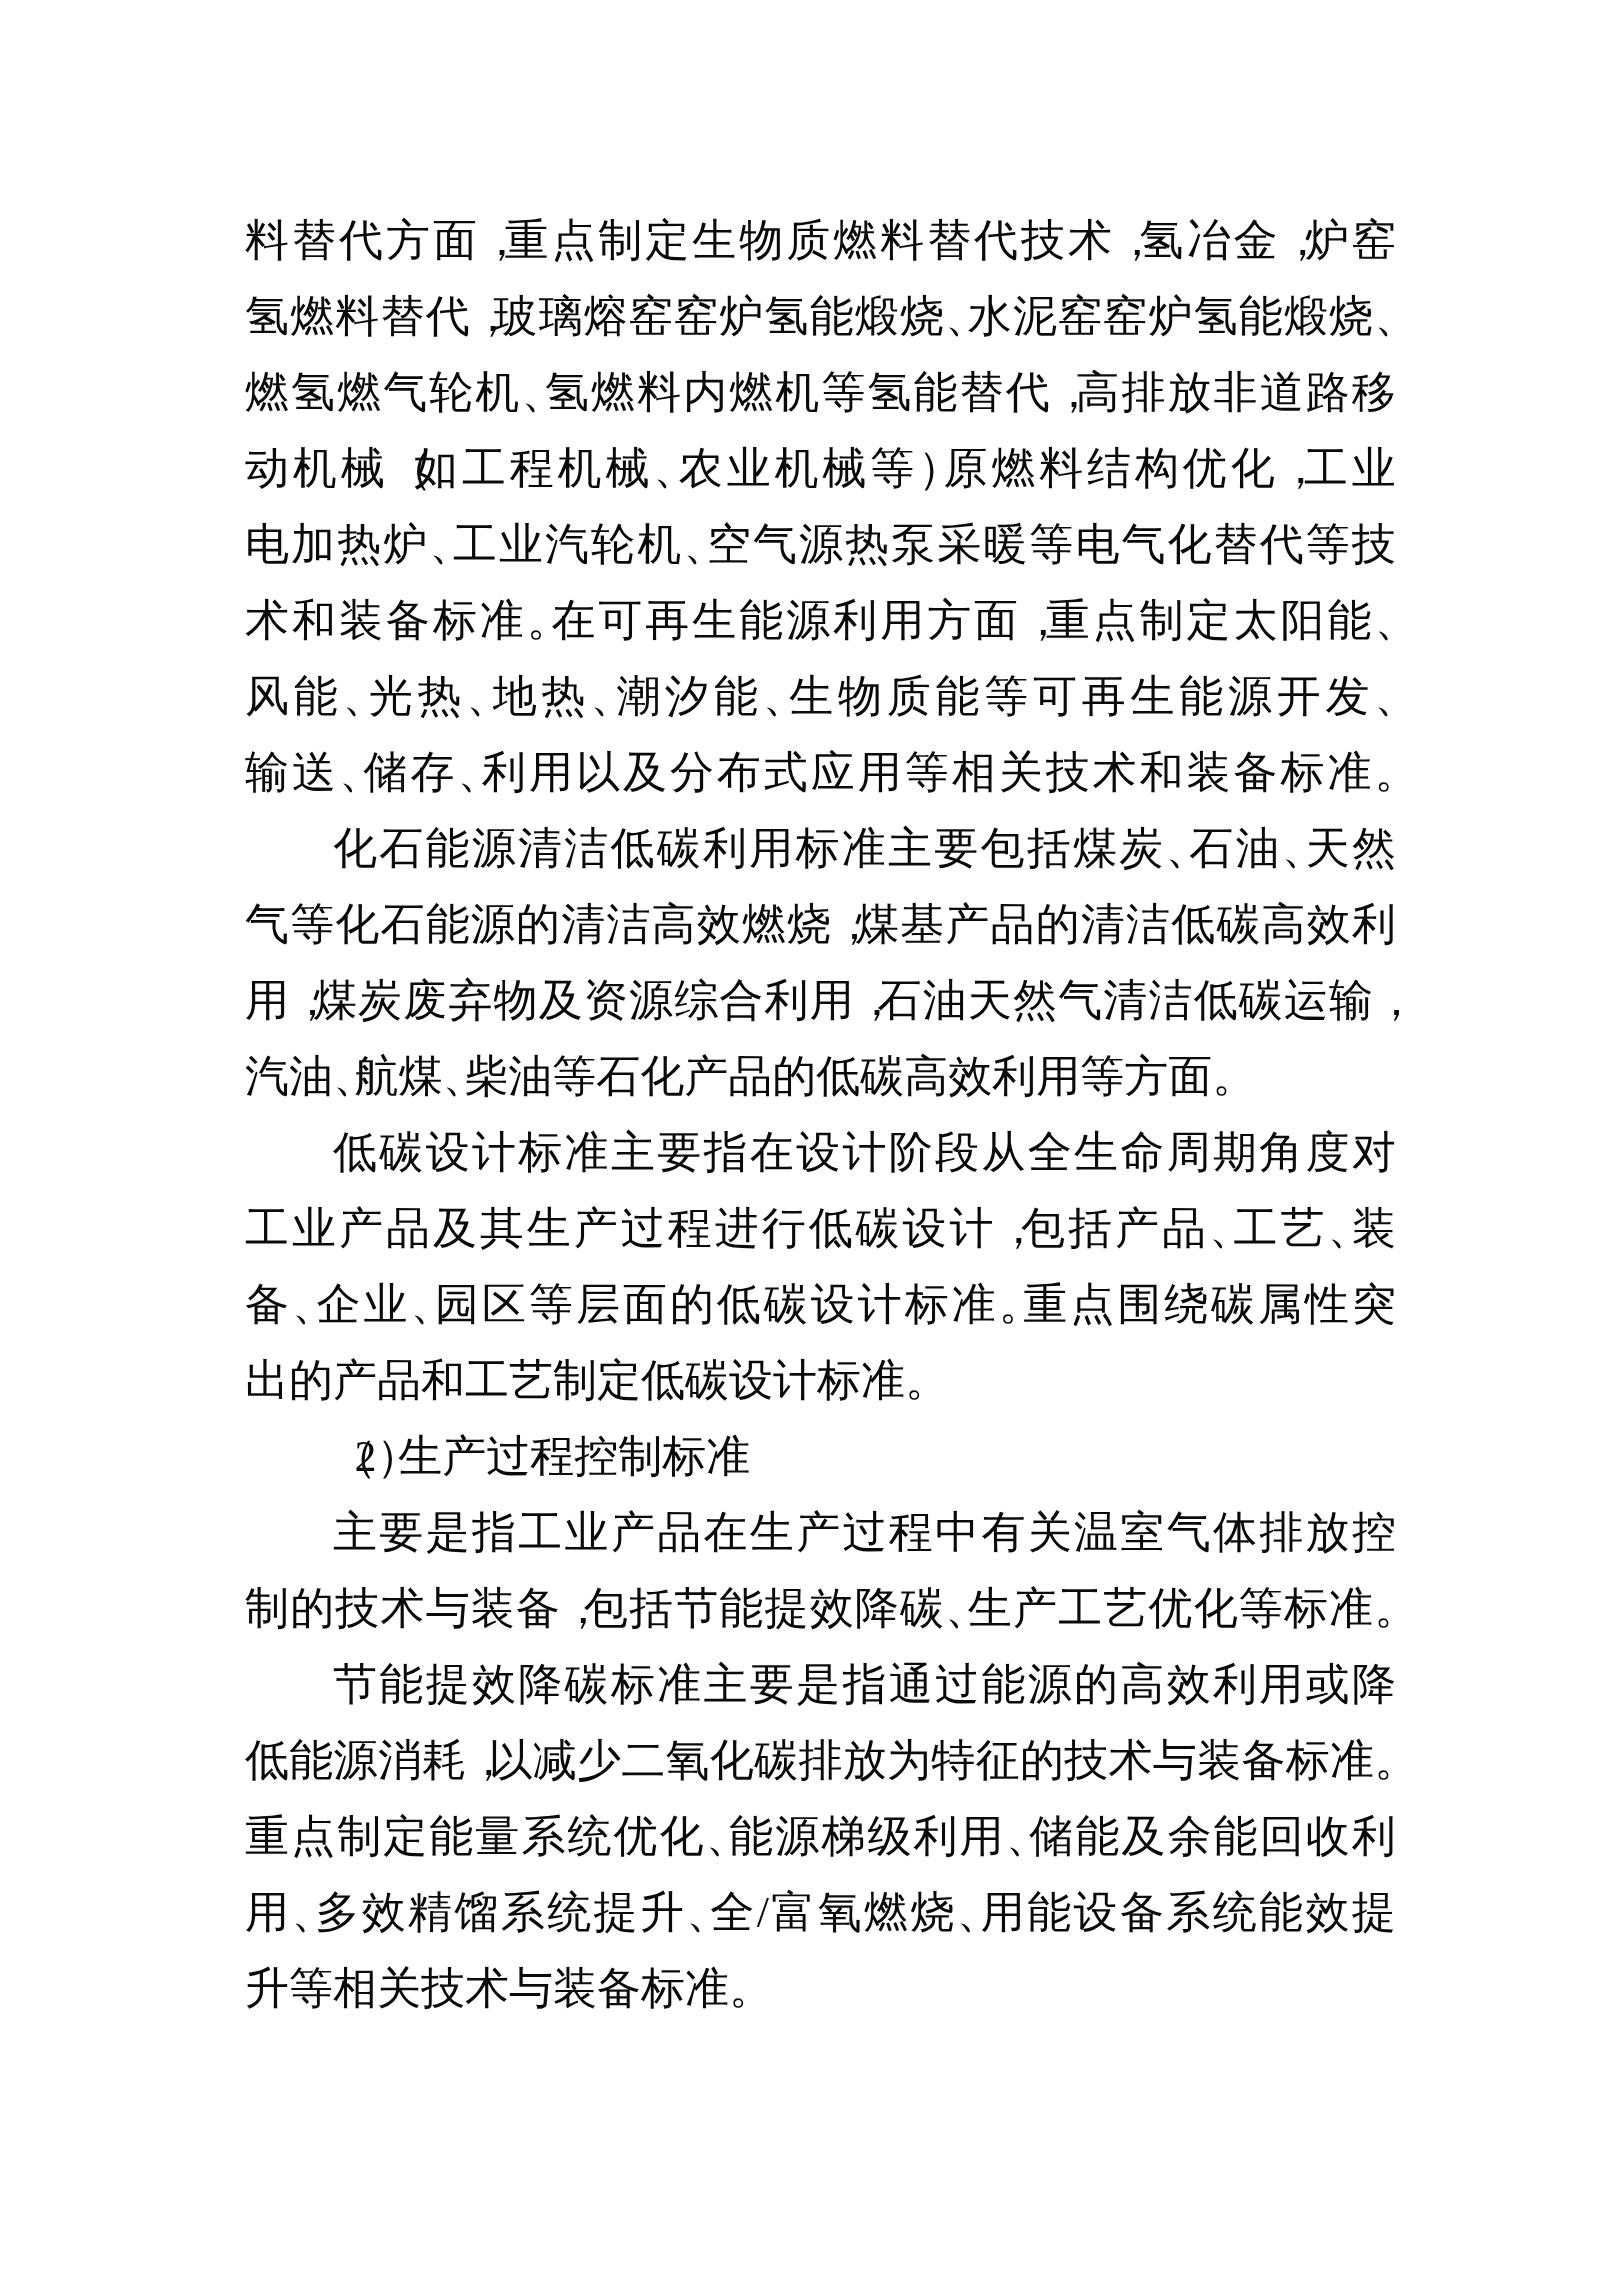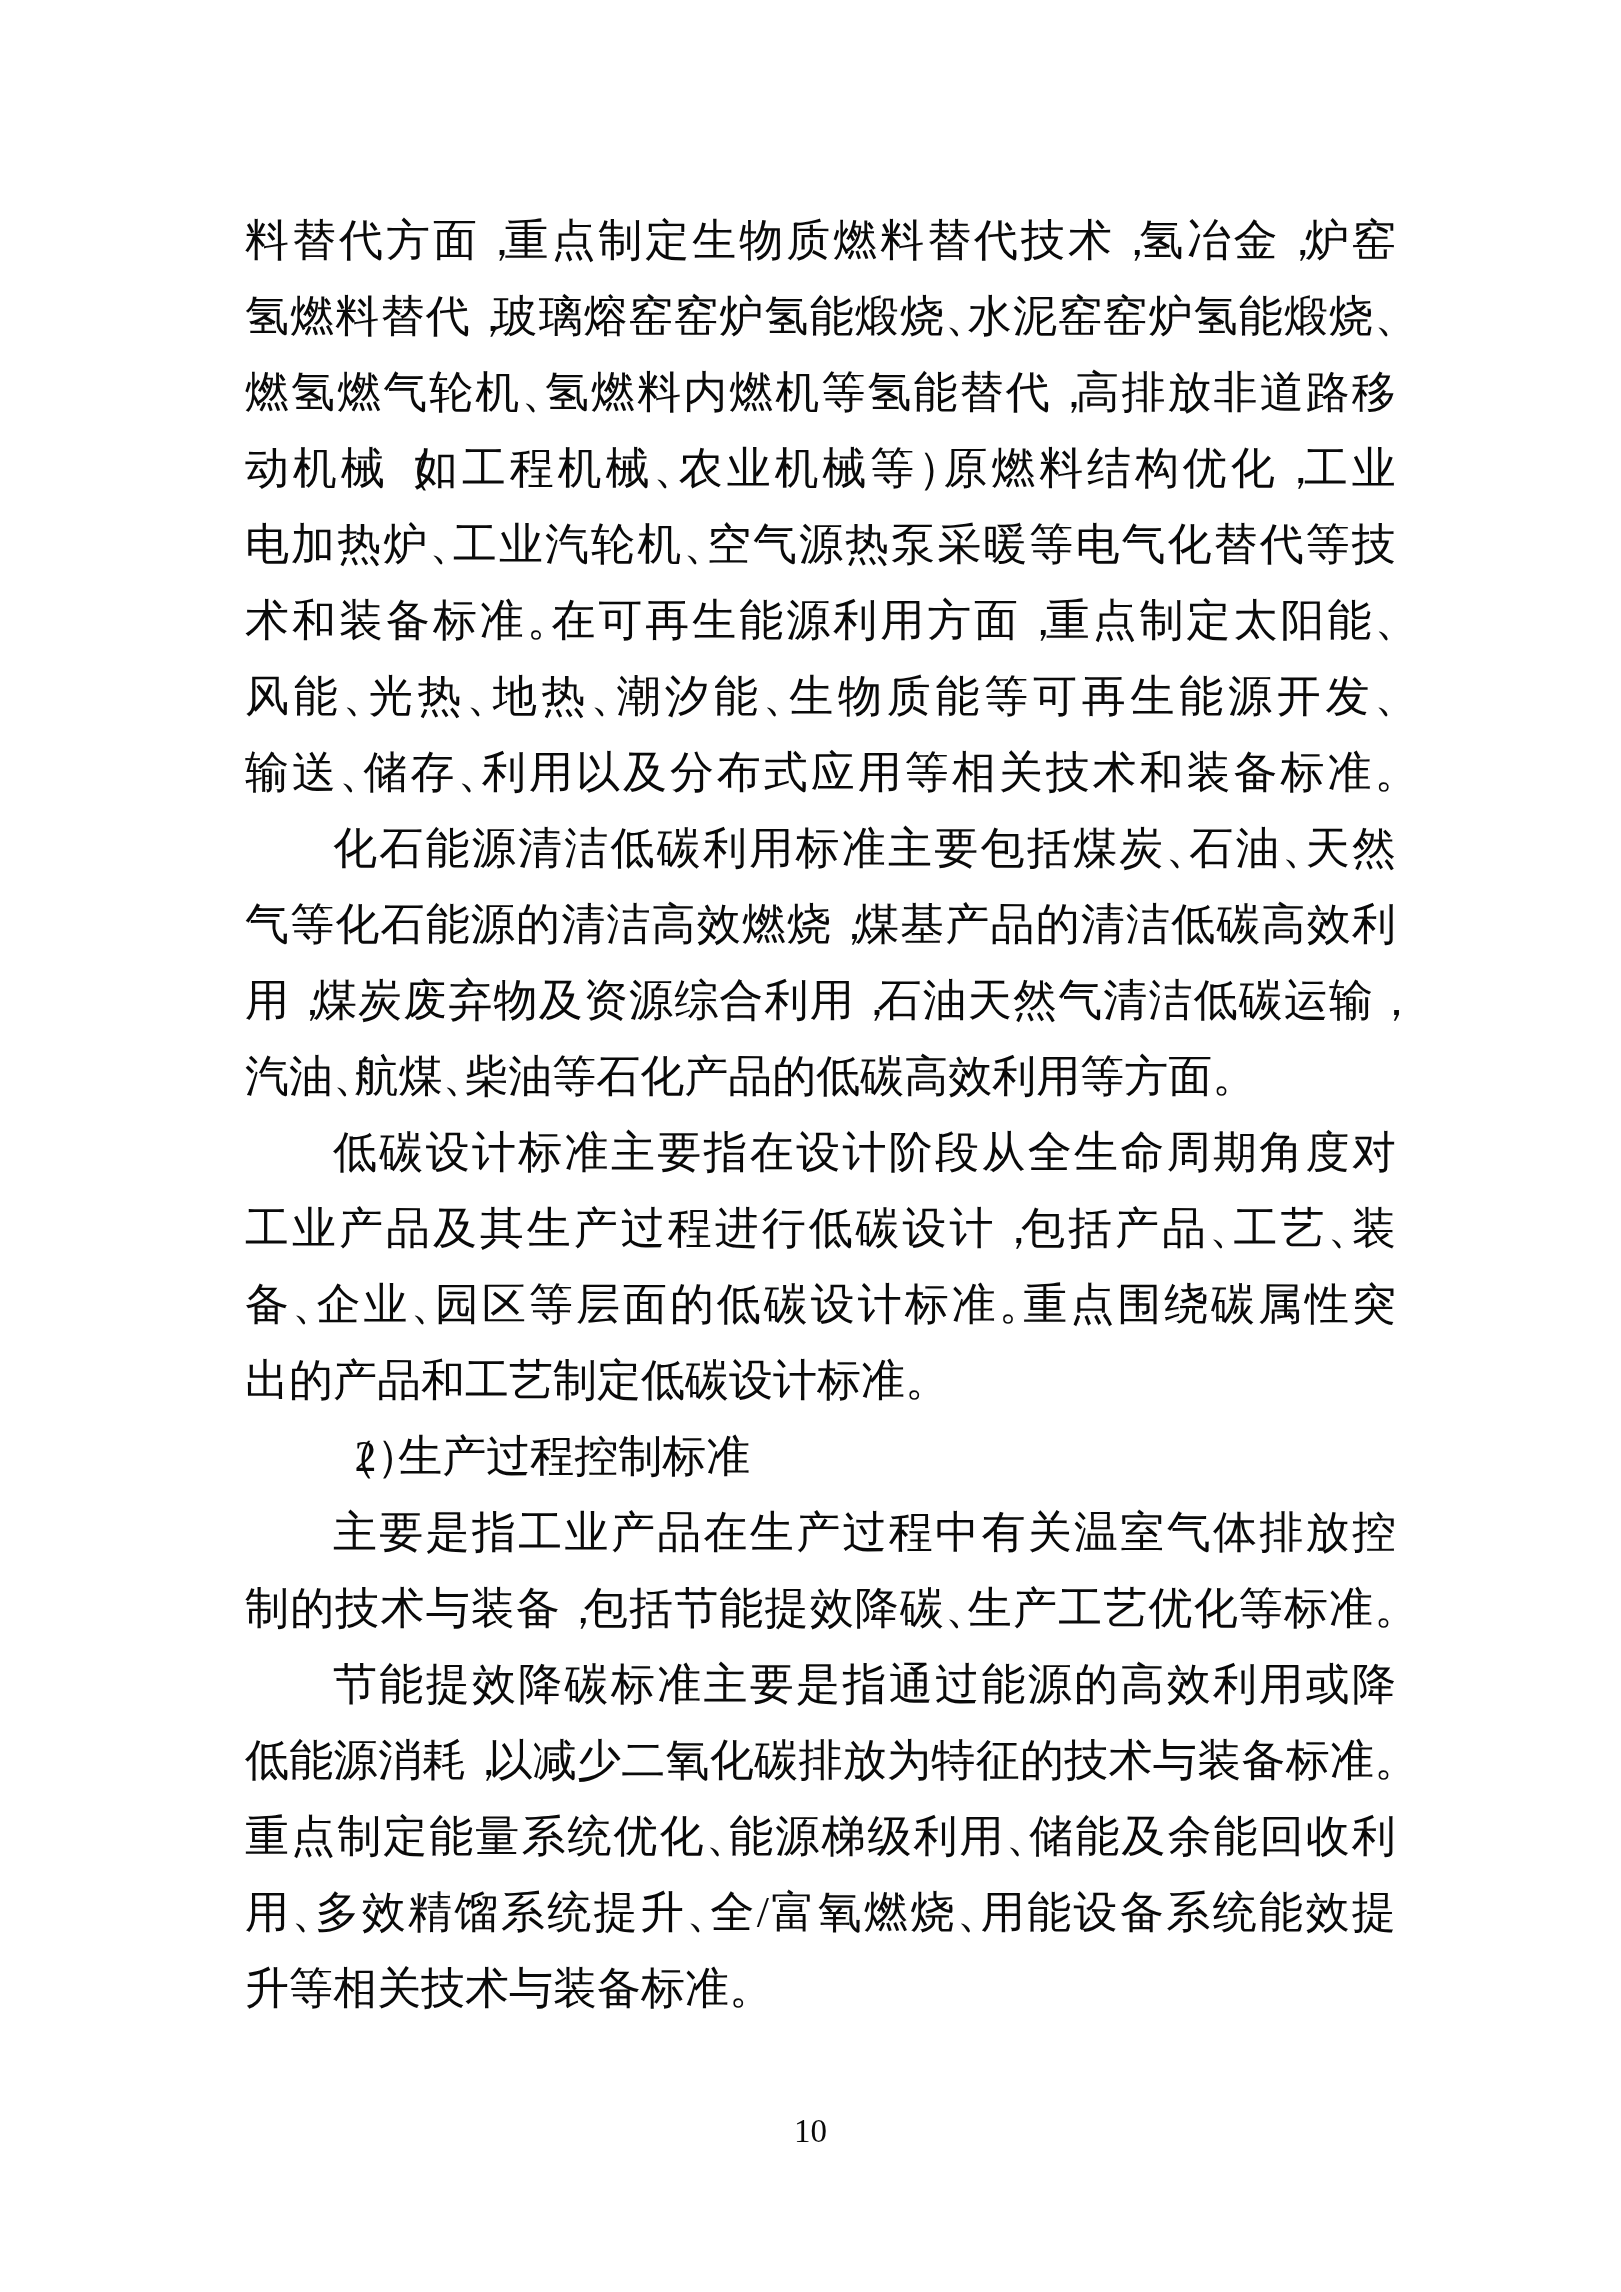--- a/index.html
+++ b/index.html
@@ -689,15 +689,14 @@
           <span>术</span>
           <span>与</span>
           <span>装</span>
           <span>备</span>
           <span>标</span>
           <span>准</span>
           <span class="punct">。</span>
         </div>
       </div>
     </div>
-  <div class="page-number">10</div>
 </div>
 
 
 </body></html>

